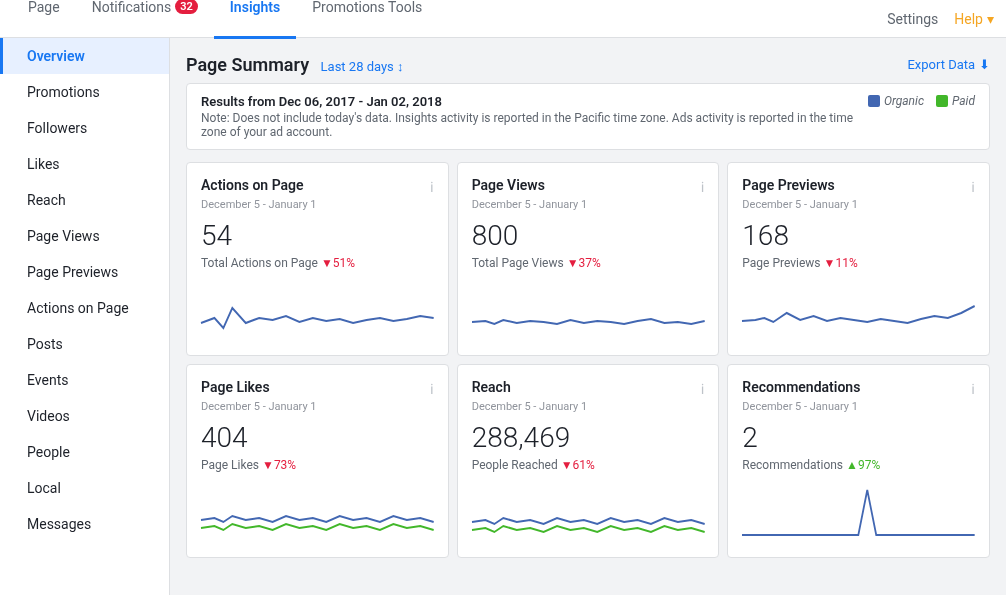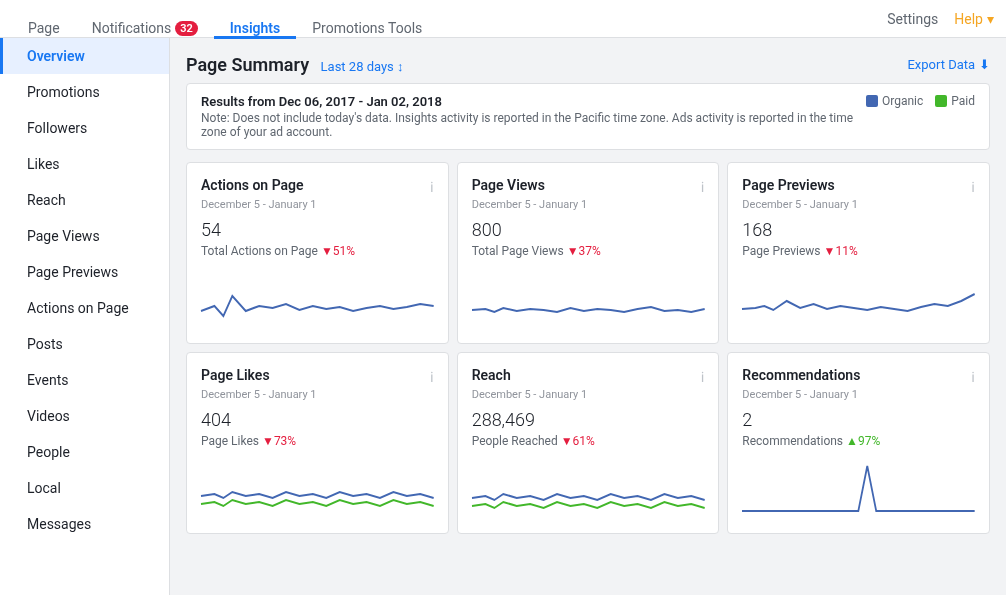--- a/index.html
+++ b/index.html
@@ -17,21 +17,21 @@
     }
     .top-nav-left {
       display: flex;
       align-items: center;
       flex: 1;
     }
     .nav-tab {
       padding: 0 16px;
       height: 40px;
       display: flex;
-      align-items: flex-end;
+      align-items: flex-start;
       color: #606770;
       cursor: pointer;
       font-size: 14px;
       border-bottom: 3px solid transparent;
       position: relative;
     }
     .nav-tab.active {
       color: #1877f2;
       border-bottom: 3px solid #1877f2;
       font-weight: 600;
@@ -141,20 +141,21 @@
       justify-content: space-between;
       align-items: flex-start;
     }
     .info-box-text { flex: 1; }
     .info-box-text .date-range-text { font-weight: 600; color: #1d2129; font-size: 13px; margin-bottom: 2px; }
     .legend {
       display: flex;
       align-items: center;
       gap: 12px;
       flex-shrink: 0;
+      font-style: italic;
     }
     .legend-item {
       display: flex;
       align-items: center;
       gap: 4px;
       font-size: 12px;
       color: #606770;
     }
     .legend-dot {
       width: 12px;
@@ -185,21 +186,21 @@
       font-size: 14px;
       font-weight: 600;
       color: #1d2129;
     }
     .card-date {
       font-size: 11px;
       color: #90949c;
       margin-bottom: 8px;
     }
     .card-value {
-      font-size: 18px;
+      font-size: 28px;
       font-weight: 300;
       color: #1d2129;
       margin-bottom: 4px;
     }
     .card-stat {
       font-size: 12px;
       color: #606770;
       margin-bottom: 8px;
     }
     .trend-down { color: #e41e3f; }

